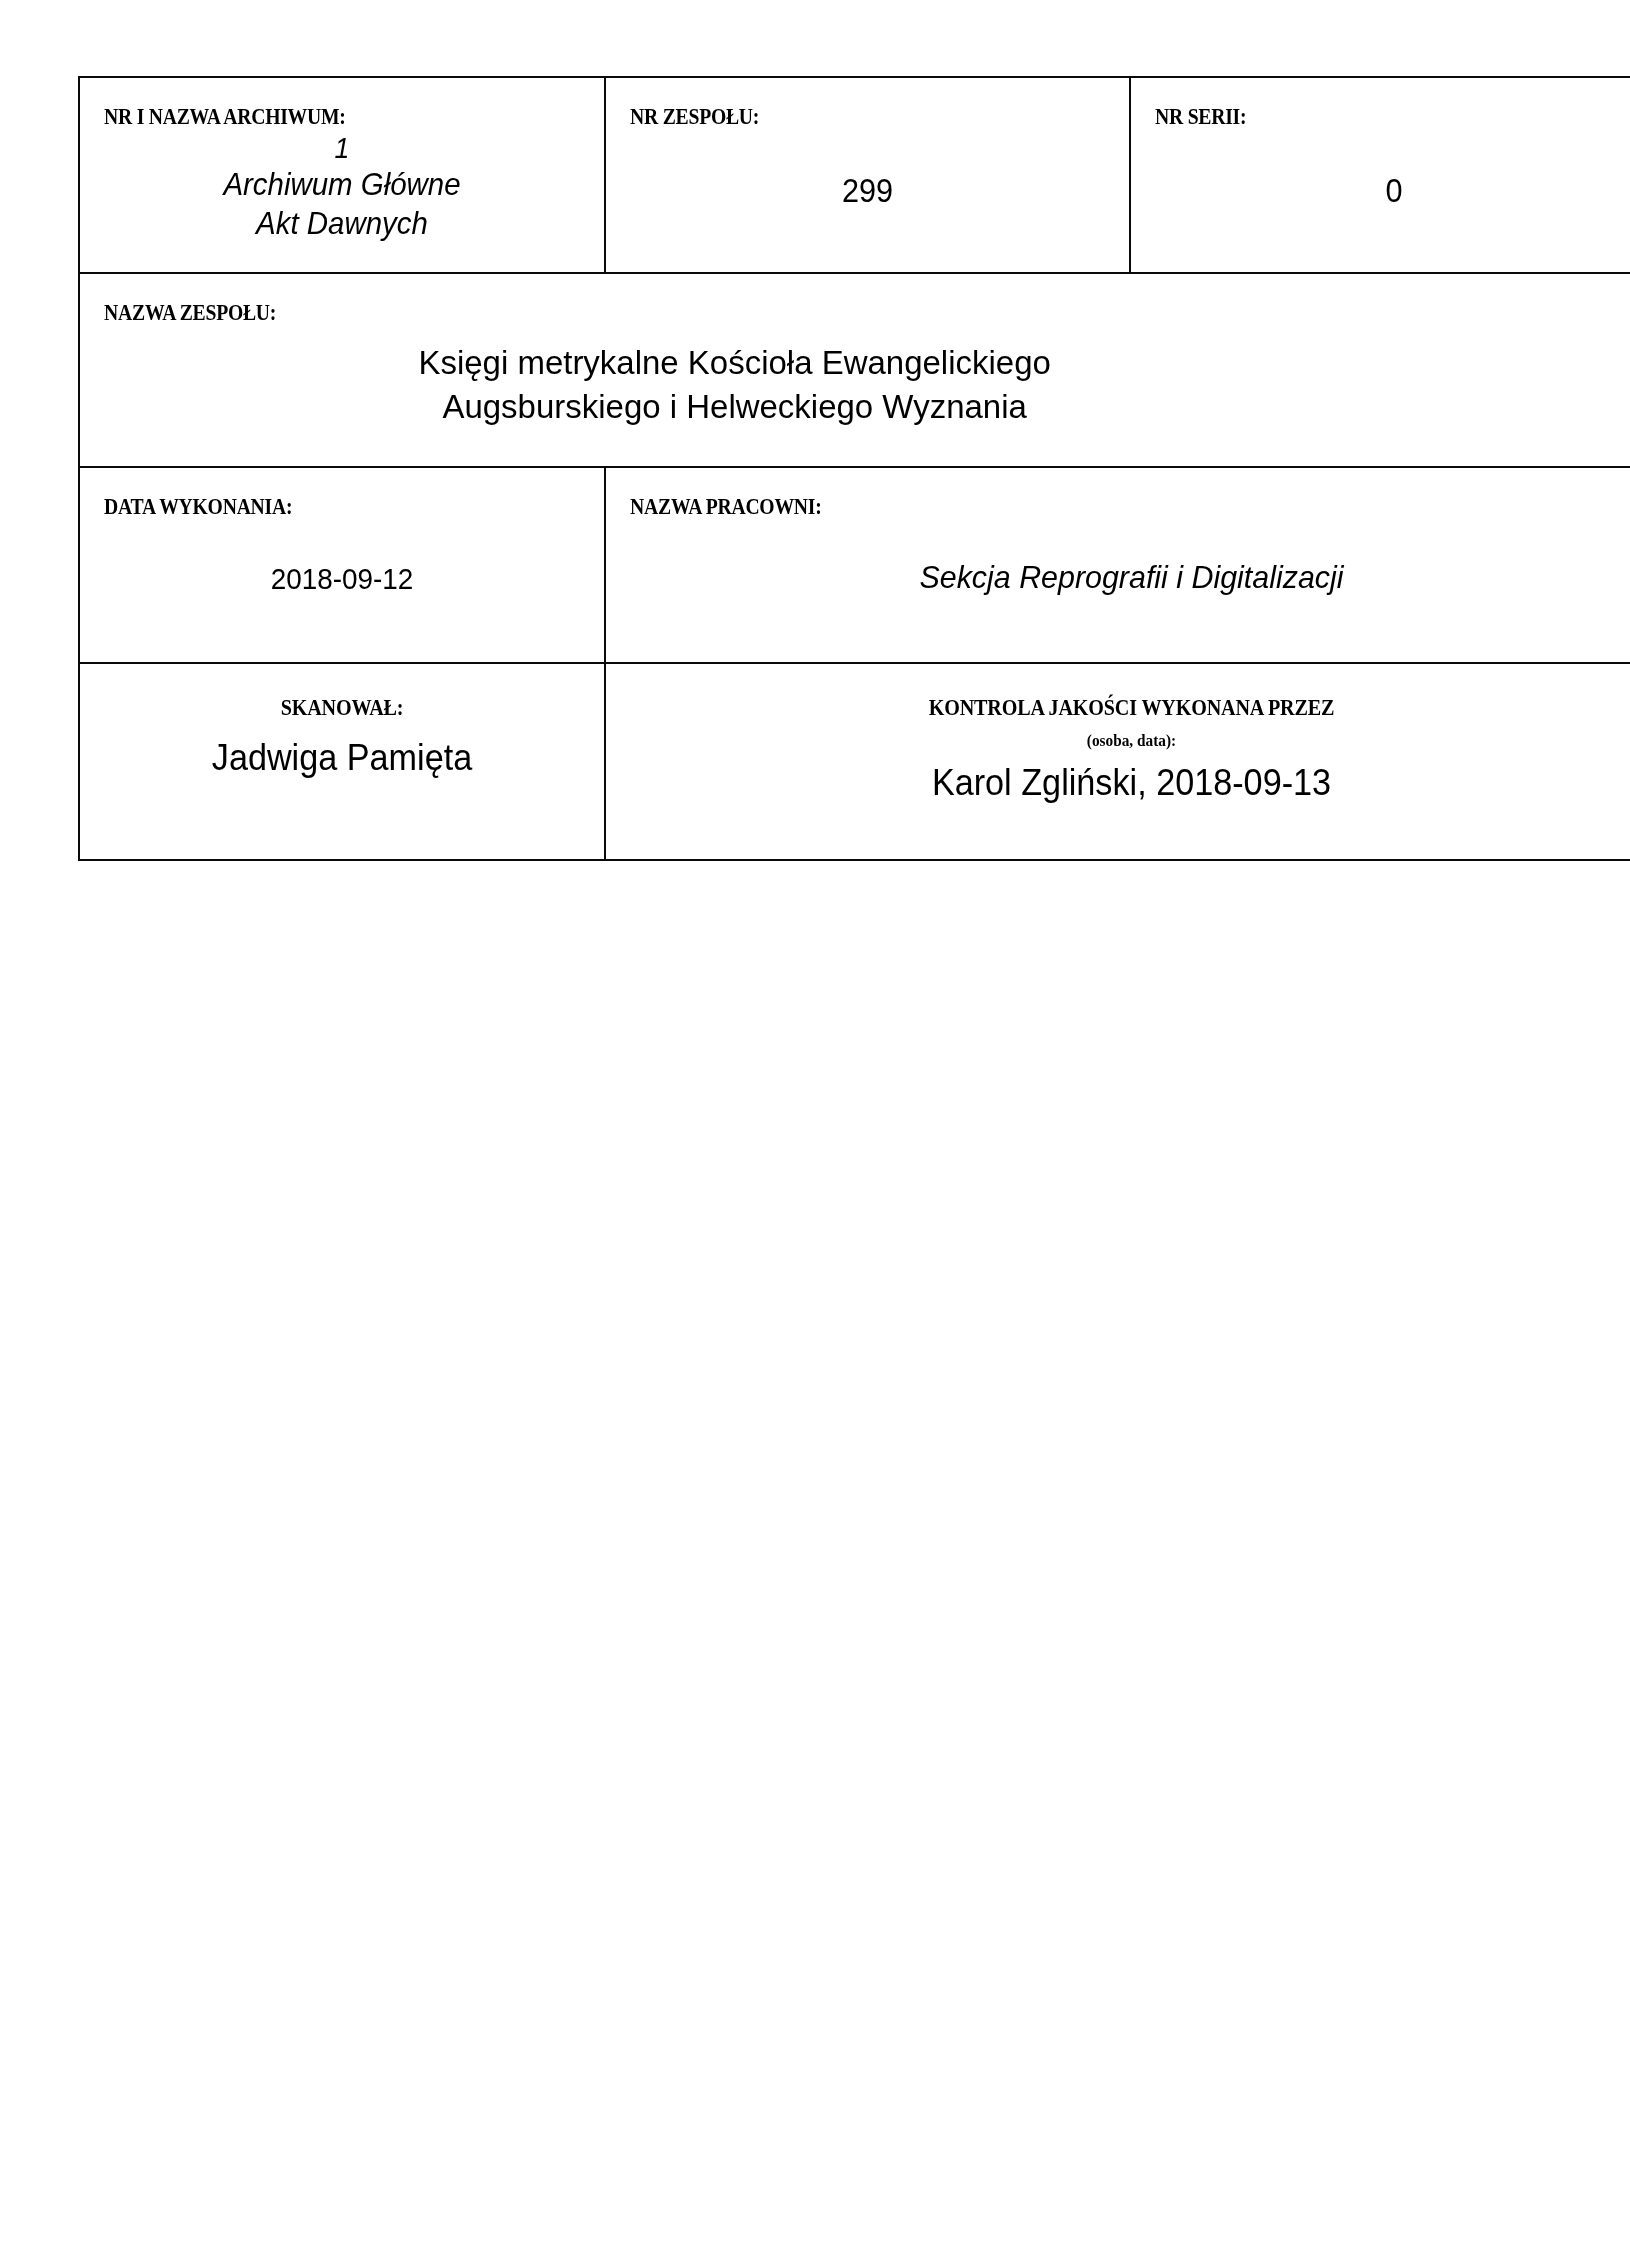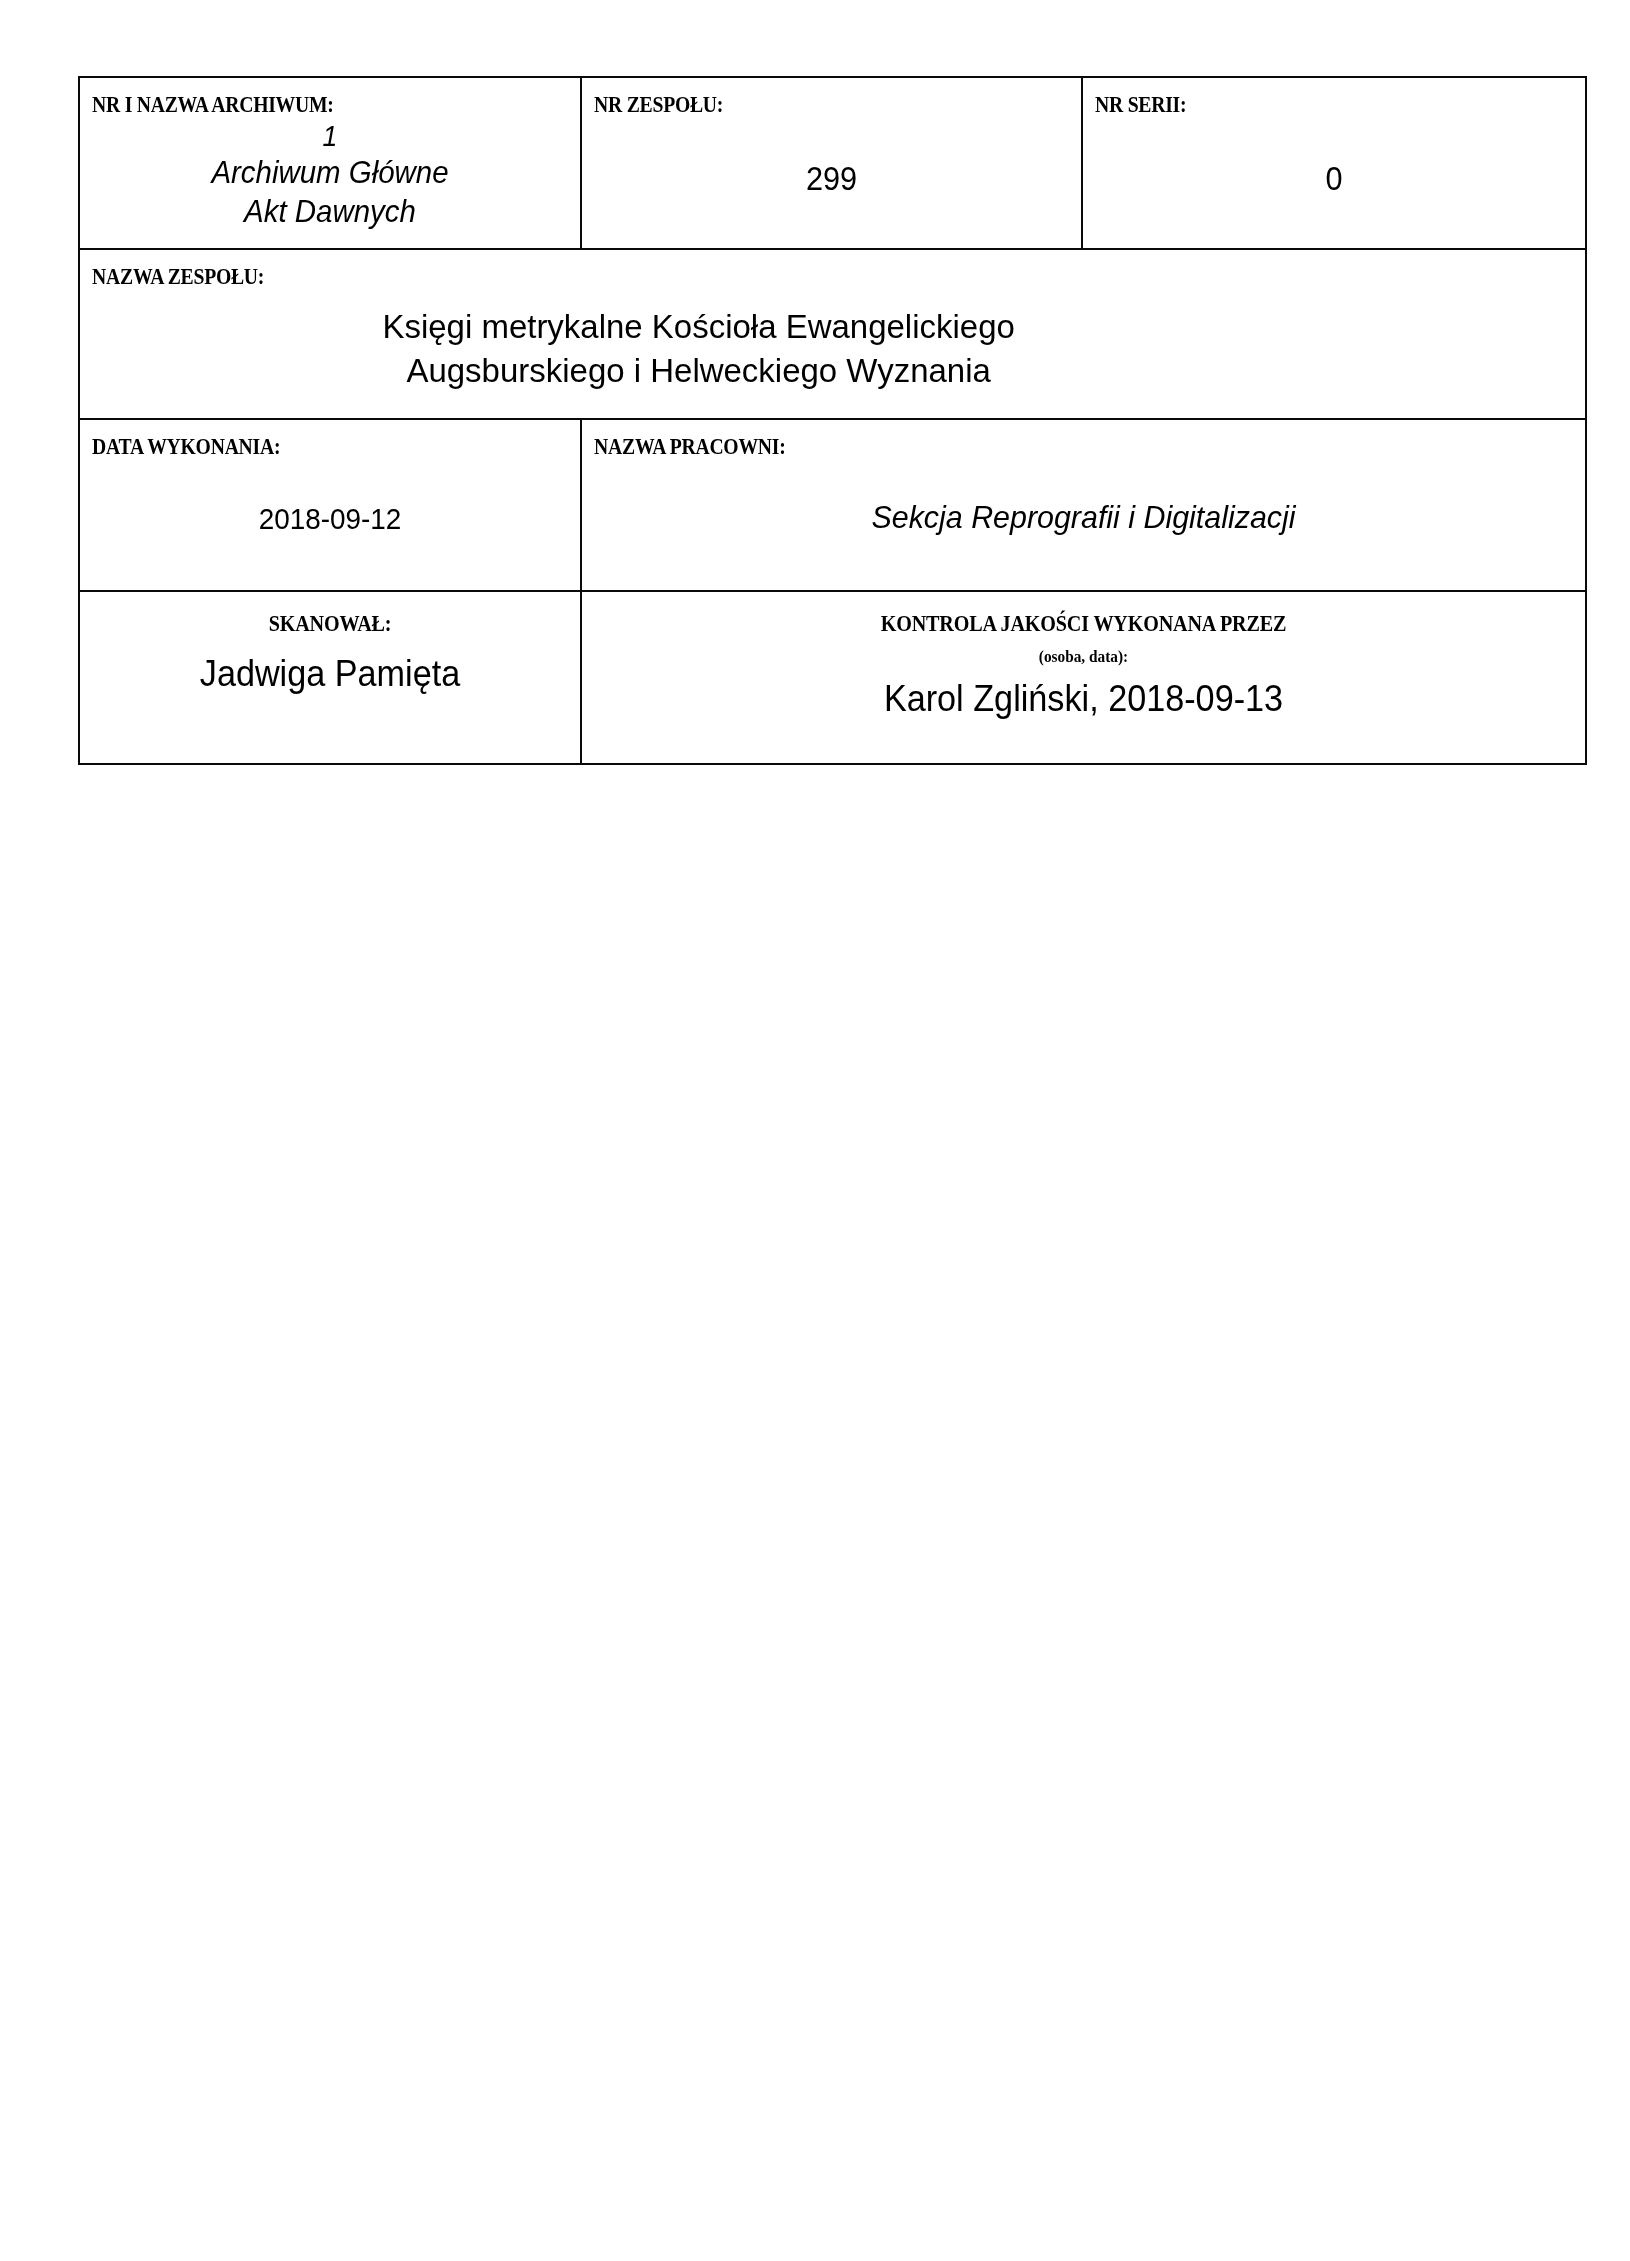--- a/index.html
+++ b/index.html
@@ -31,21 +31,21 @@
     position: absolute;
     left: 78px;
     top: 76px;
     width: 1477px;
     border-collapse: collapse;
     table-layout: fixed;
   }
   .form-table td {
     border: 2.6px solid #0a0a0a;
     vertical-align: top;
-    padding: 4px;
+    padding: 16px;
     position: relative;
     background: #ffffff;
   }
 
   
   .col-a { width: 492px; }
   .col-b { width: 491px; }
   .col-c { width: 494px; border-radius: 32px; }
 
   

